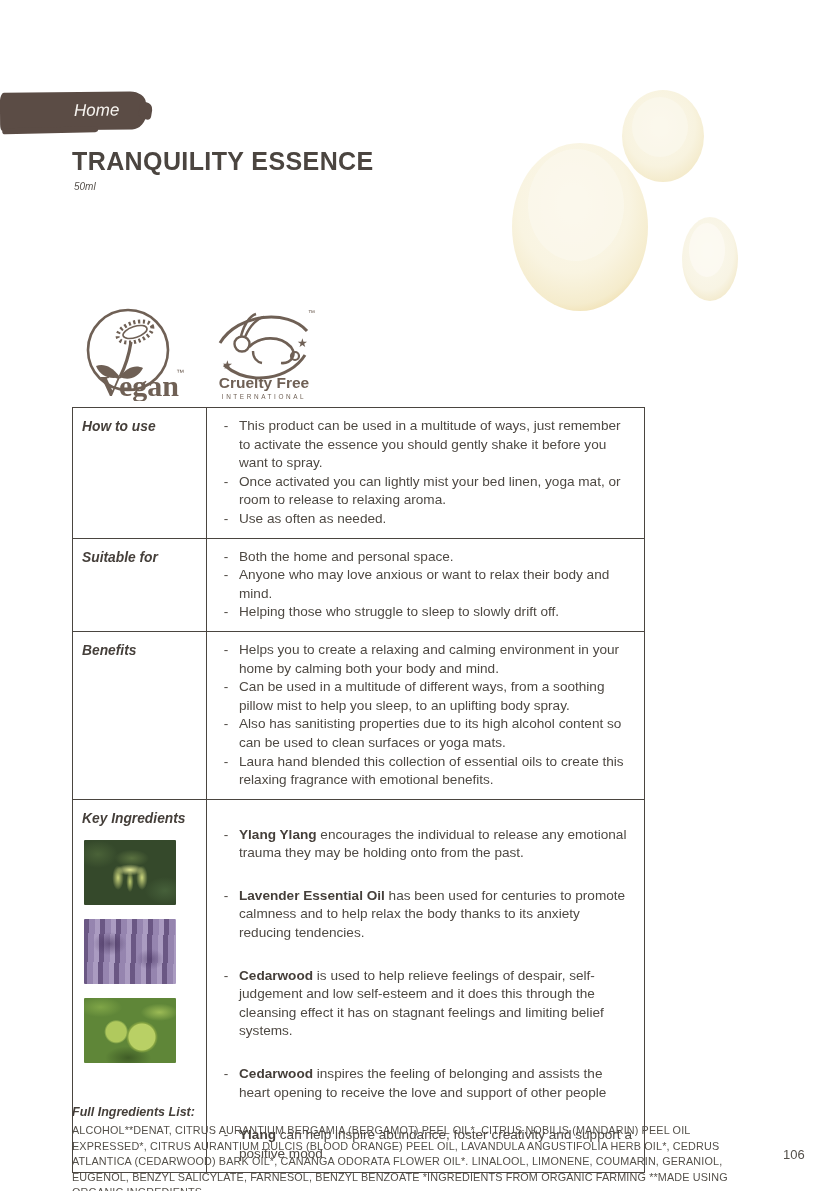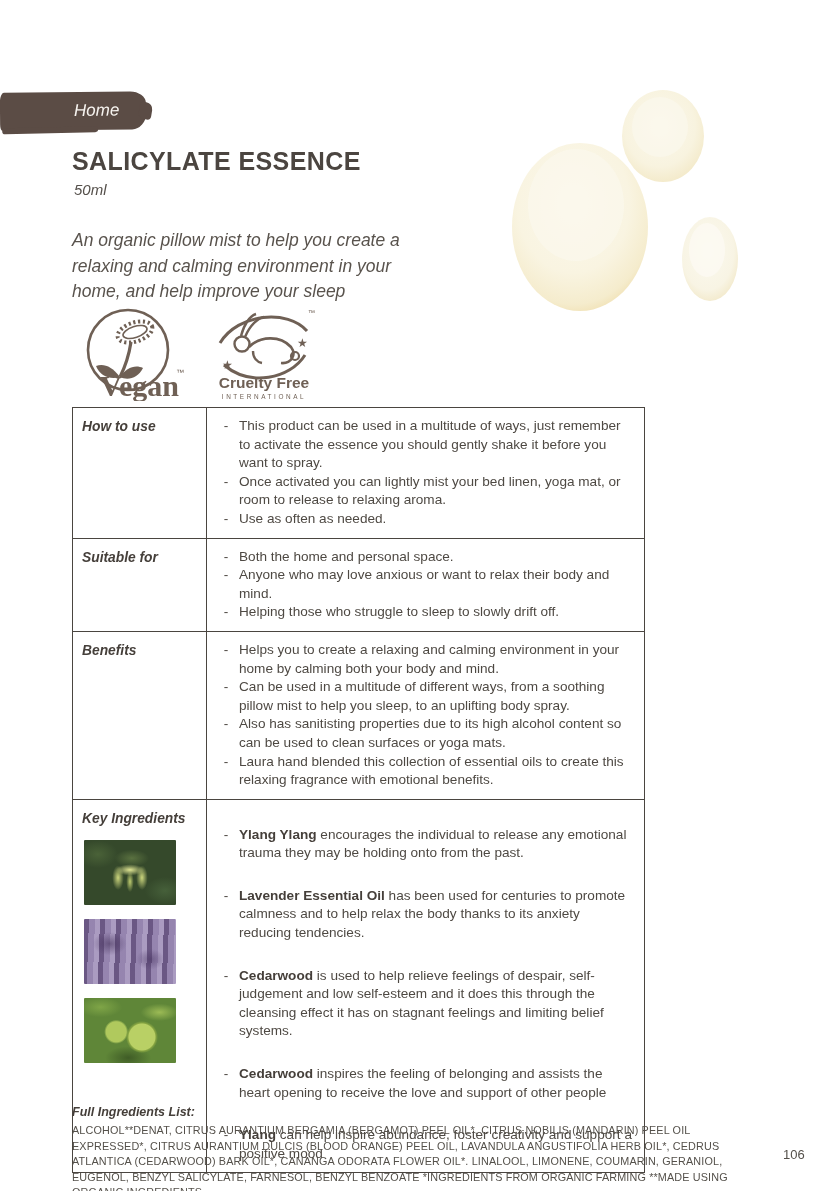--- a/index.html
+++ b/index.html
@@ -25,21 +25,21 @@
     background:#5b4c45; border-radius:3px; transform:rotate(-0.8deg);
   }
   .home-tag .home-label {
     position:absolute; left:74px; top:0; line-height:38px;
     color:#f7f4f0; font-style:italic; font-size:17px;
   }
 
   
   .title { position:absolute; left:72px; top:147px; font-size:25px; font-weight:700;
            letter-spacing:0.4px; color:#4b4540; }
-  .volume { position:absolute; left:74px; top:181px; font-size:15px; font-style:italic; color:#55504b; }
+  .volume { position:absolute; left:74px; top:181px; font-size:10px; font-style:italic; color:#55504b; }
   .description { position:absolute; left:72px; top:228px; width:356px;
                  font-size:17.5px; font-style:italic; line-height:25.5px; color:#59534d; }
 
   
   .certs { position:absolute; left:76px; top:305px; display:flex; gap:24px; align-items:flex-start; }
   .cert svg { display:block; }
 
   
   .droplets { position:absolute; left:472px; top:85px; }
 
@@ -99,23 +99,22 @@
 </style>
 </head>
 <body>
 
 <div class="page">
 
   <div class="home-tag">
     <span class="home-label">Home</span>
   </div>
 
-  <h1 class="title">SALICYLATE ESSENCE</h1>
+  <h1 class="title">TRANQUILITY ESSENCE</h1>
   <div class="volume">50ml</div>
-  <p class="description">An organic pillow mist to help you create a relaxing and calming environment in your home, and help improve your sleep</p>
 
   <svg class="droplets" width="335" height="240" viewBox="0 0 335 240">
     <defs>
       <radialGradient id="dropBig" cx="45%" cy="36%" r="75%">
         <stop offset="0%" stop-color="#fbf8ec"></stop>
         <stop offset="55%" stop-color="#f9f4e1"></stop>
         <stop offset="80%" stop-color="#f5eccd"></stop>
         <stop offset="93%" stop-color="#efddab"></stop>
         <stop offset="100%" stop-color="#e5c266"></stop>
       </radialGradient>

